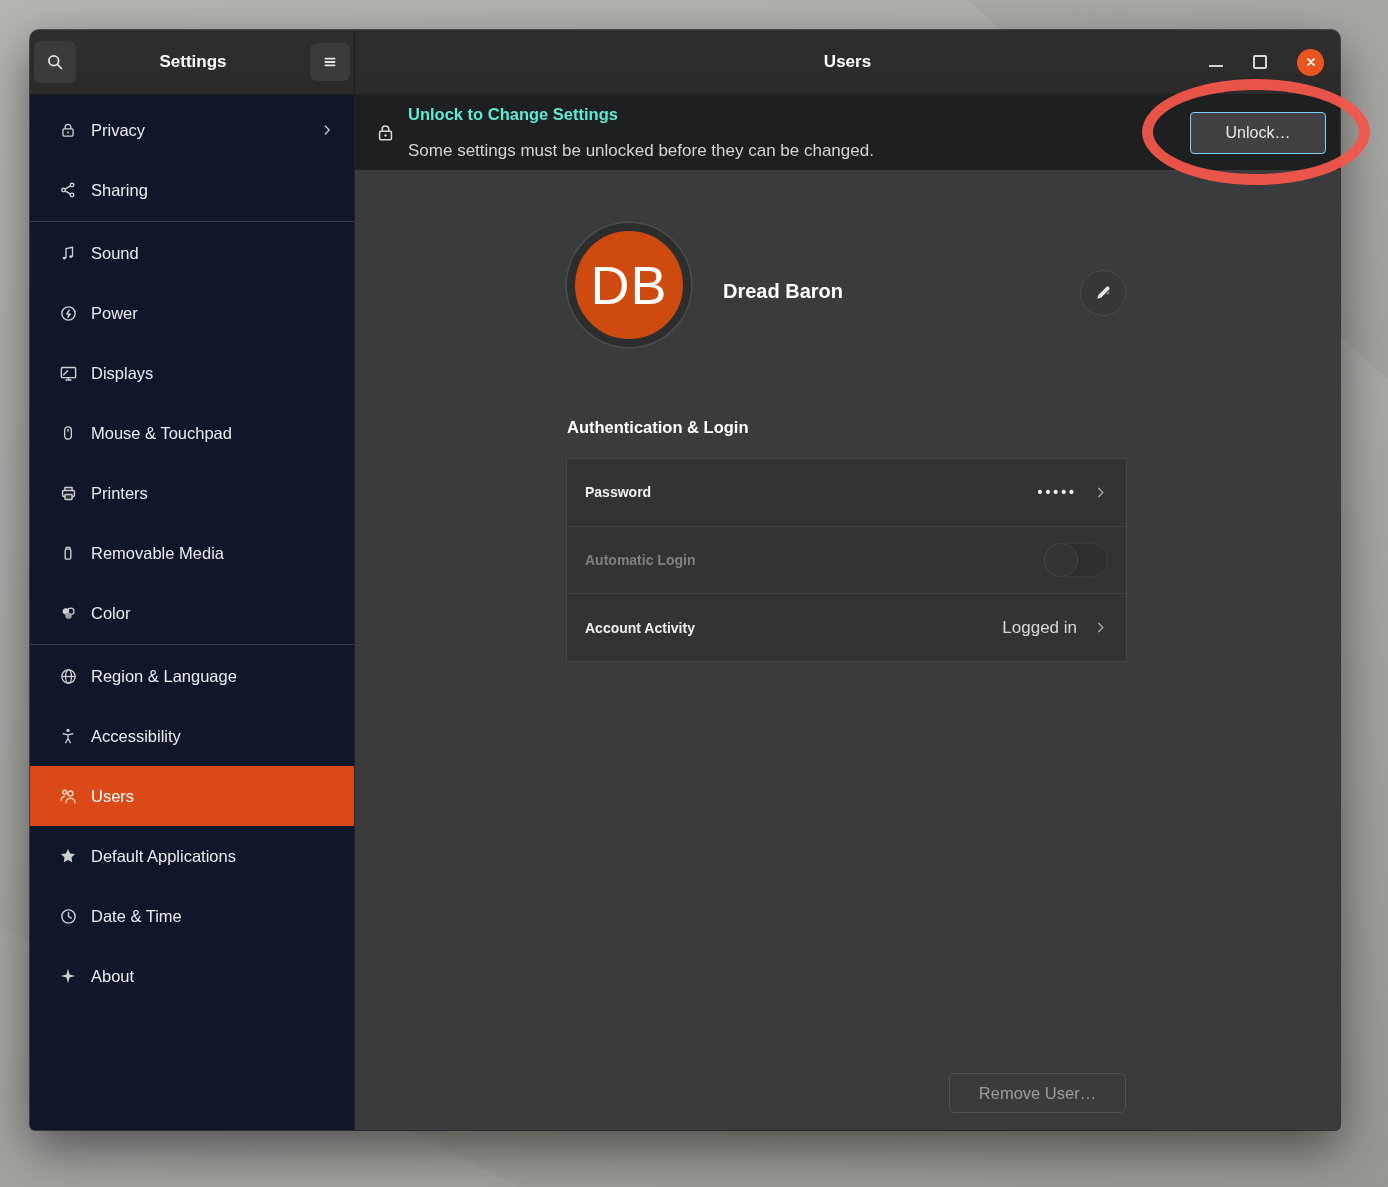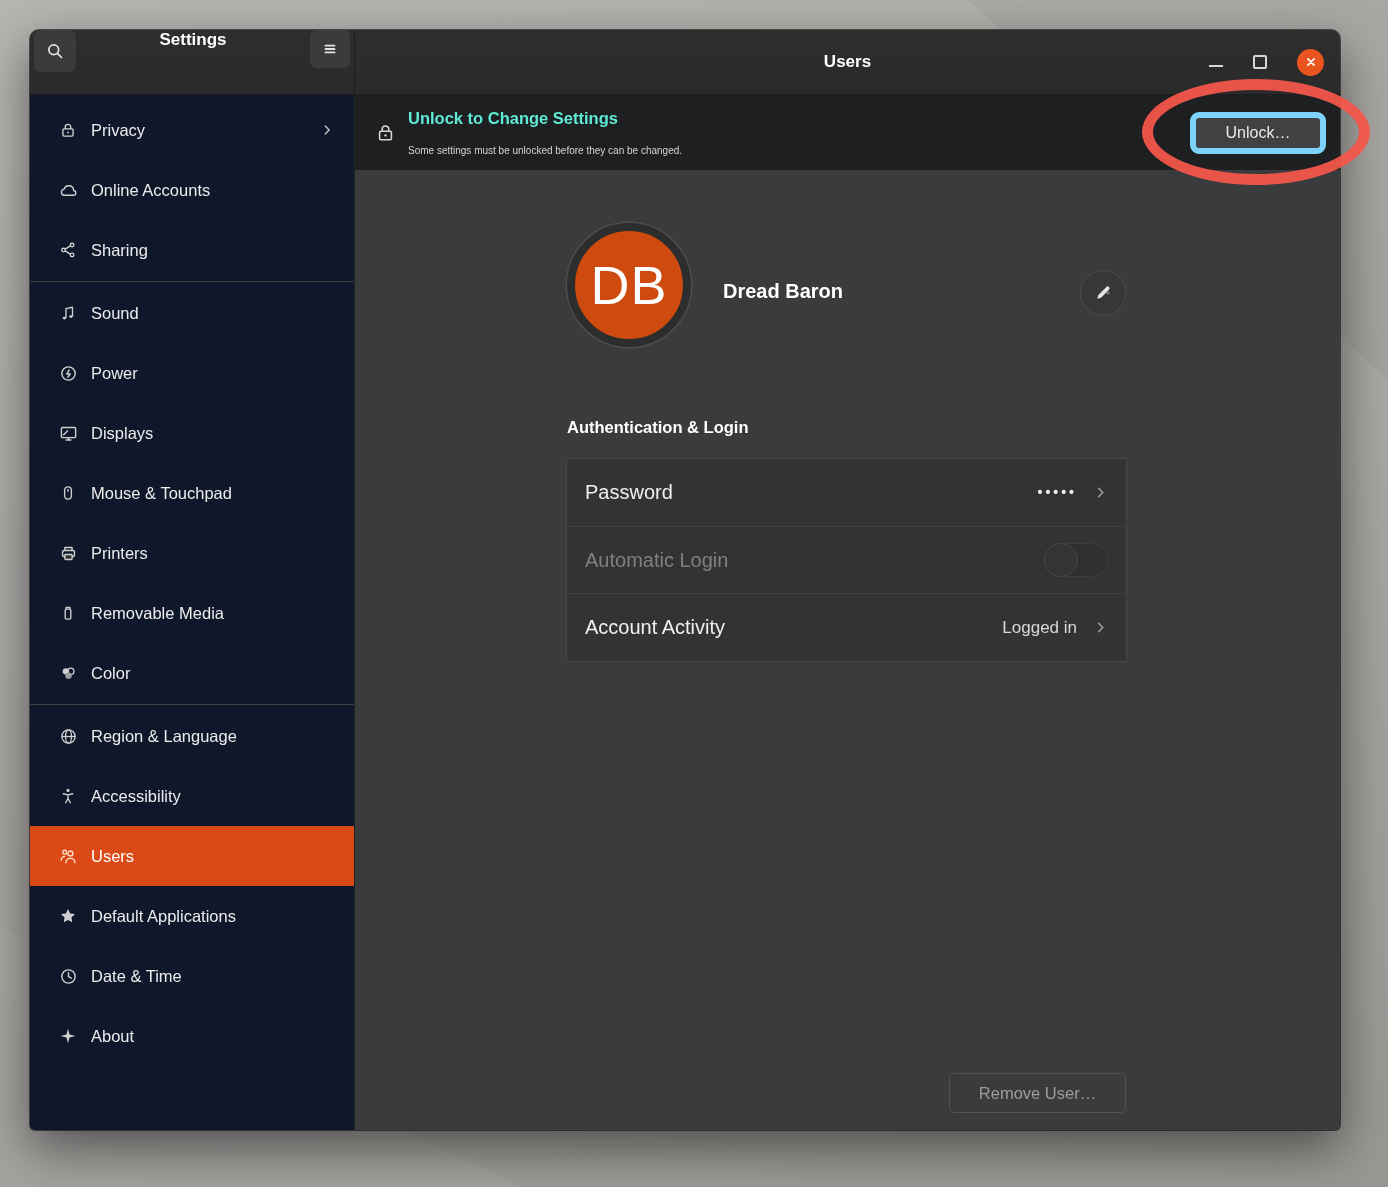--- a/index.html
+++ b/index.html
@@ -17,21 +17,21 @@
     border-right:420px solid rgba(0,0,0,0.04); border-bottom:380px solid transparent; }
 
   .window {
     position:absolute; left:30px; top:30px; width:1310px; height:1100px;
     border-radius:9px 9px 5px 5px; overflow:hidden;
     box-shadow:0 18px 50px rgba(0,0,0,.5), 0 0 0 1px rgba(0,0,0,.55);
     display:flex; flex-direction:column; background:#3a3b3c;
   }
   .titlebar { height:65px; display:flex; flex:0 0 65px;
     background:linear-gradient(#2e2e2e,#2a2a2a); border-bottom:1px solid #1d1d1d; }
-  .sb-header { width:325px; flex:0 0 325px; display:flex; align-items:flex-start;
+  .sb-header { width:325px; flex:0 0 325px; display:flex; align-items:center;
     padding:0 4px; border-right:1px solid #1e1e1e; }
   .icon-btn { width:42px; height:42px; border:none; border-radius:7px; background:#3b3b3b;
     display:flex; align-items:center; justify-content:center; cursor:pointer; }
   .icon-btn.small { width:40px; height:38px; }
   .sb-title { flex:1; text-align:center; font-weight:bold; font-size:17px; color:#fff; }
   .main-header { flex:1; position:relative; display:flex; align-items:center; justify-content:center; }
   .main-title { font-weight:bold; font-size:17px; color:#fff; }
   .win-controls { position:absolute; right:16px; top:0; height:100%; display:flex; align-items:center; gap:30px; }
   .btn-min { width:14px; height:0; border:none; border-top:2px solid #d6d6d6; cursor:pointer; background:none; margin-top:8px; }
   .btn-max { width:14px; height:14px; background:none; border:2px solid #d6d6d6; border-radius:2px; cursor:pointer; }
@@ -47,41 +47,41 @@
     display:flex; align-items:center; justify-content:center; }
   .sb-item .chev { margin-left:auto; }
   .sb-item.selected { background:#DB4916; color:#fff; }
   .sb-sep { height:1px; background:#404040; margin:1px 0; flex:0 0 1px; }
 
   .main { flex:1; display:flex; flex-direction:column; background:#3a3b3c; min-width:0; }
   .banner { height:75px; flex:0 0 75px; background:#1d1f20; display:flex; align-items:center;
     padding:0 14px 0 20px; }
   .banner .txt { margin-left:12px; }
   .banner-title { font-weight:bold; font-size:16.5px; color:#5eead4; display:block; }
-  .banner-sub { font-size:10px; color:#d4d4d4; display:block; margin-top:17px; }
+  .banner-sub { font-size:17px; color:#d4d4d4; display:block; margin-top:17px; }
   .unlock-btn { margin-left:auto; width:136px; height:42px; background:#414143;
-    border:6px solid #7dd3fc; border-radius:9px; color:#e9e9e9; font-size:16px;
+    border:1px solid #7dd3fc; border-radius:4px; color:#e9e9e9; font-size:16px;
     font-family:inherit; cursor:pointer; }
 
   .content { position:relative; flex:1; }
   .avatar { position:absolute; left:212px; top:53px; width:124px; height:124px;
     border-radius:50%; background:#CE4A0E; border:8px solid #2c2d2d;
     box-shadow:0 0 0 1.5px #4d4e4e; display:flex; align-items:center; justify-content:center;
     font-size:54px; color:#fff; letter-spacing:1px; }
   .user-name { position:absolute; left:368px; top:110px; font-size:20px; font-weight:bold; color:#fff; }
   .edit-btn { position:absolute; left:725px; top:100px; width:46px; height:46px; border-radius:50%;
     background:#363737; border:1.5px solid #4b4c4c; cursor:pointer;
     display:flex; align-items:center; justify-content:center; }
 
   .auth-heading { position:absolute; left:212px; top:248px; font-size:16.5px; font-weight:bold; color:#fff; }
   .auth-box { position:absolute; left:211px; top:288px; width:561px; height:204px;
     background:#323334; border:1px solid #47484a; display:flex; flex-direction:column; }
   .auth-row { flex:1; display:flex; align-items:center; padding:0 18px; cursor:pointer; }
   .auth-row + .auth-row { border-top:1px solid #3e4042; }
-  .row-label { font-size:20px; color:#f0f0f0; }
+  .row-label { font-size:14px; color:#f0f0f0;font-weight:bold; }
   .auth-row.disabled .row-label { color:#7e8082; cursor:default; }
   .row-right { margin-left:auto; display:flex; align-items:center; gap:16px; }
   .dots { font-size:14px; letter-spacing:3px; color:#ececec; font-weight:bold; }
   .row-value { font-size:17px; color:#d8d8d8; }
   .toggle { width:64px; height:34px; border-radius:17px; background:#2e2f30;
     border:1.5px solid #3b3c3e; position:relative; cursor:default; }
   .toggle .knob { position:absolute; left:-1px; top:-1.5px; width:34px; height:34px;
     border-radius:50%; background:#333435; border:1.5px solid #454648; }
 
   .remove-btn { position:absolute; left:594px; top:903px; width:177px; height:40px;
@@ -144,28 +144,20 @@
               <path d="M5.5 7V5.5a2.5 2.5 0 0 1 5 0V7"></path>
               <circle cx="8" cy="10.2" r="0.8" fill="#cfcfcf" stroke="none"></circle>
             </svg>
           </span>
         <span>Privacy</span>
         <span class="chev">
             <svg width="14" height="14" viewBox="0 0 16 16" fill="none" stroke="#c7c7c7" stroke-width="1.5" stroke-linecap="round">
               <path d="M6 3.5L10.5 8 6 12.5"></path>
             </svg>
           </span>
-      </div>
-      <div class="sb-item">
-        <span class="ic">
-            <svg width="19" height="19" viewBox="0 0 16 16" fill="none" stroke="#cfcfcf" stroke-width="1.2" stroke-linejoin="round">
-              <path d="M4.6 12a2.6 2.6 0 0 1-.3-5.18A4.1 4.1 0 0 1 12.3 8 2 2 0 0 1 12 12z"></path>
-            </svg>
-          </span>
-        <span>Online Accounts</span>
       </div>
       <div class="sb-item">
         <span class="ic">
             <svg width="18" height="18" viewBox="0 0 16 16" fill="none" stroke="#cfcfcf" stroke-width="1.2">
               <circle cx="11.6" cy="3.6" r="1.6"></circle>
               <circle cx="4" cy="8" r="1.6"></circle>
               <circle cx="11.6" cy="12.4" r="1.6"></circle>
               <path d="M5.5 7.2l4.6-2.9M5.5 8.8l4.6 2.9"></path>
             </svg>
           </span>

